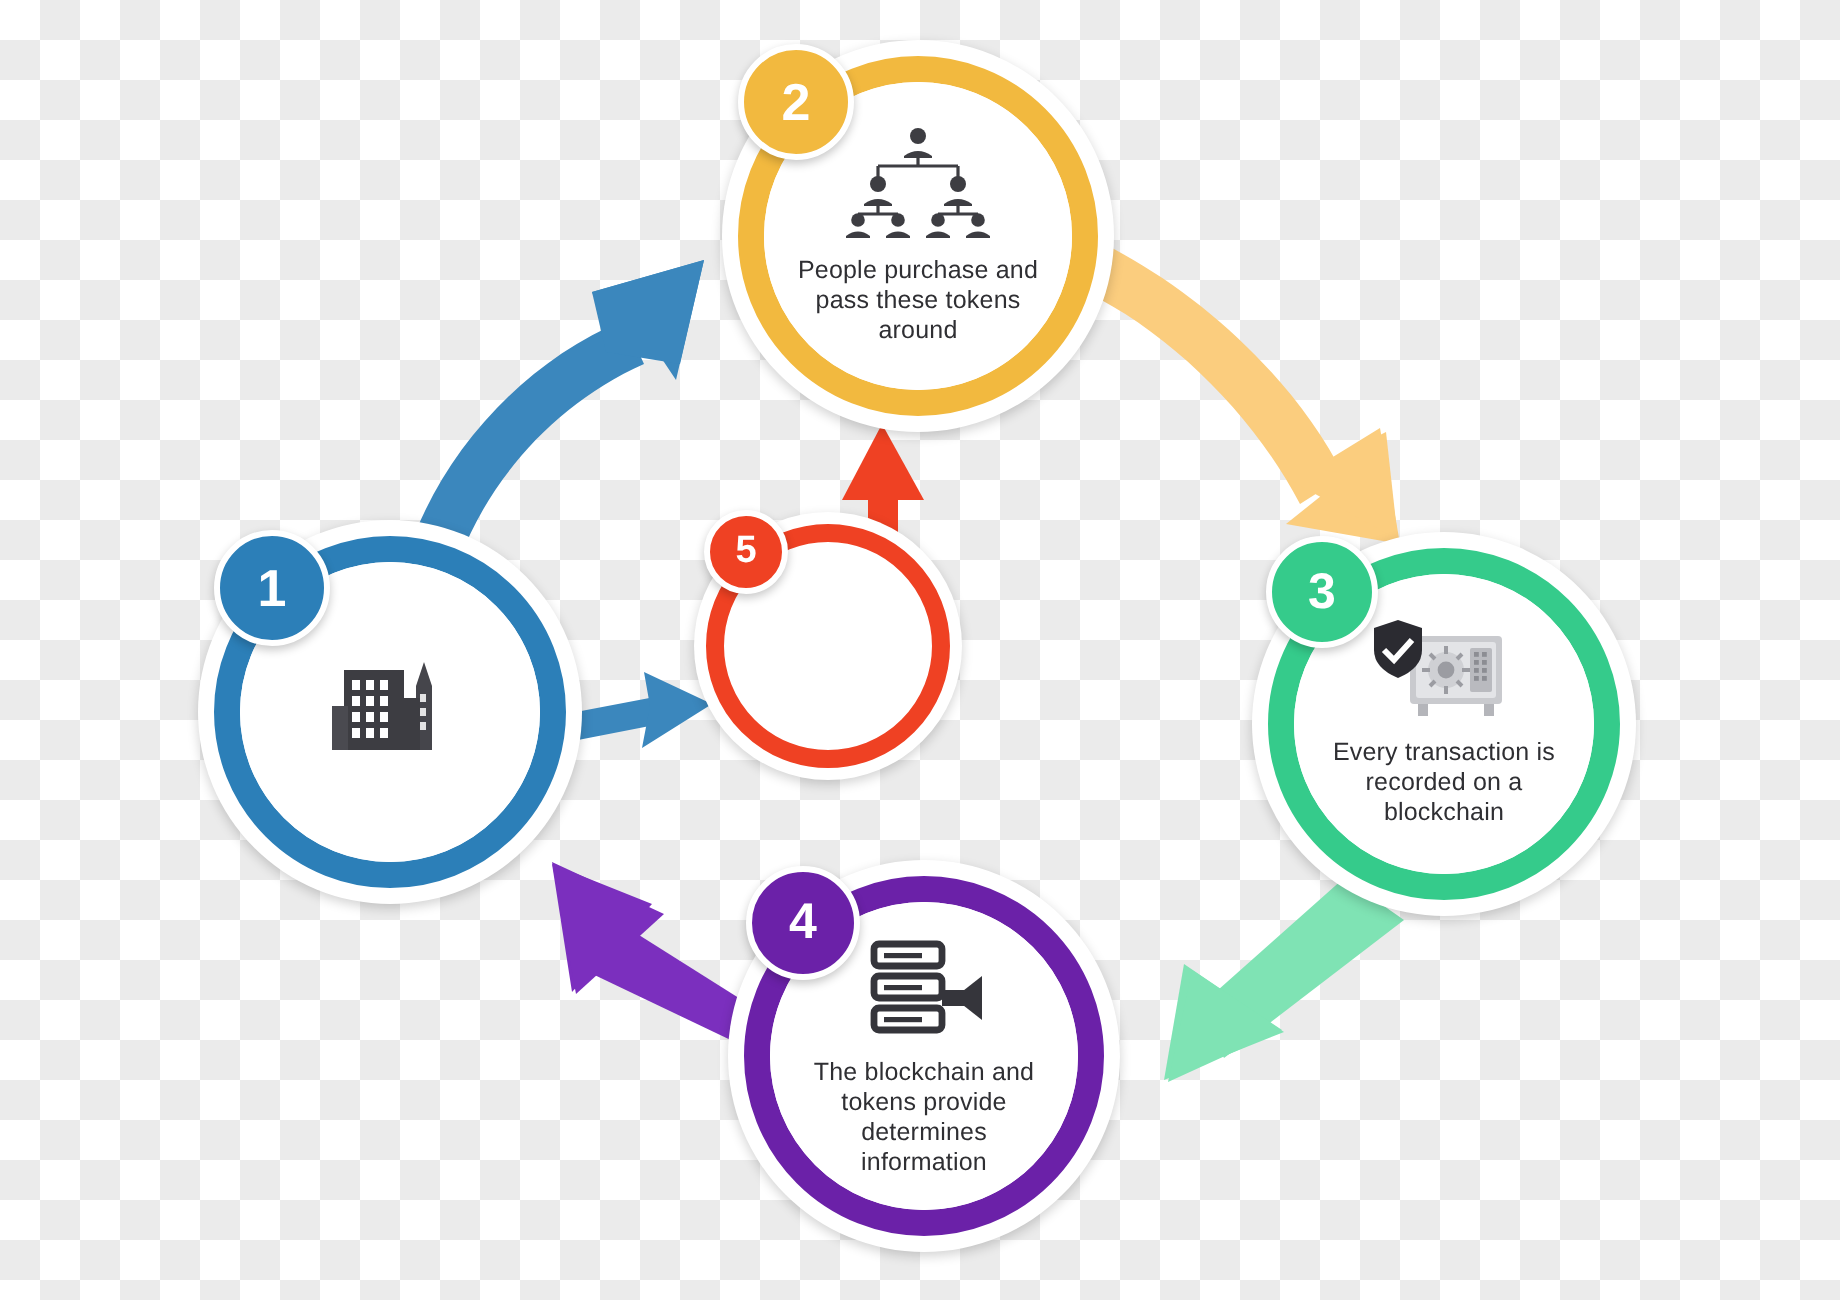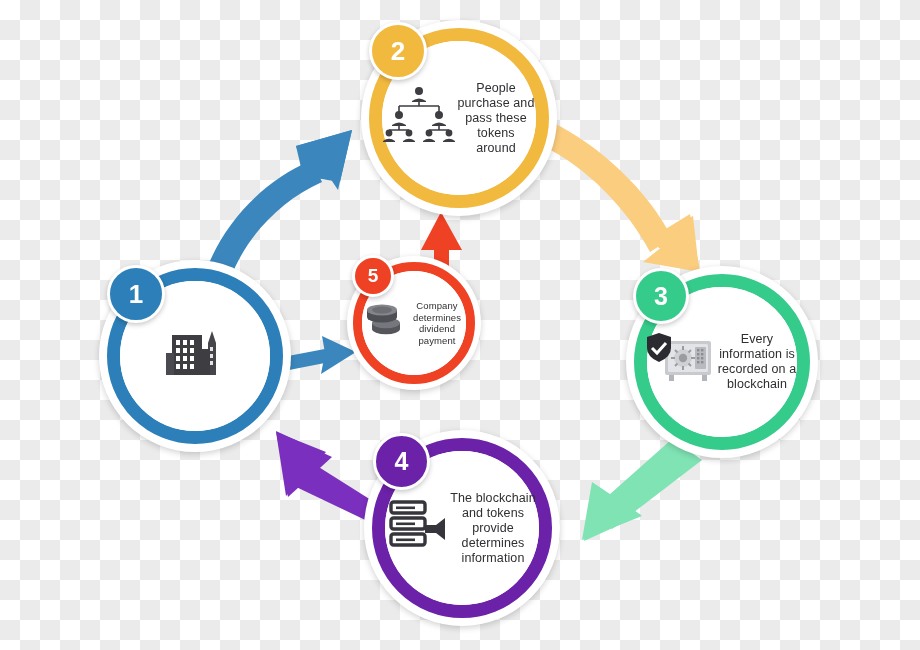--- a/index.html
+++ b/index.html
@@ -12,21 +12,21 @@
       linear-gradient(45deg,#ebebeb 25%,transparent 25%,transparent 75%,#ebebeb 75%,#ebebeb),
       linear-gradient(45deg,#ebebeb 25%,transparent 25%,transparent 75%,#ebebeb 75%,#ebebeb);
     background-size:40px 40px;
     background-position:0 0,20px 20px;
   }
   #stage{position:absolute;left:0;top:0;width:920px;height:650px;}
   #arrow-layer{position:absolute;left:0;top:0;width:920px;height:650px;z-index:1;}
 
   
   .node{position:absolute;border-radius:50%;background:#ffffff;z-index:3;
-        box-sizing:border-box;display:flex;
+        box-sizing:border-box;display:flex;flex-direction:column;
         align-items:center;justify-content:center;}
   .ring{position:absolute;border-radius:50%;box-sizing:border-box;
         background:transparent;z-index:2;}
   .whitehalo{position:absolute;border-radius:50%;background:#fff;z-index:1;
         box-shadow:0 2px 6px rgba(0,0,0,.18);}
   .icon{display:block;margin-bottom:4px;}
   .caption{font-size:12.5px;line-height:15px;color:#2f2f33;text-align:center;
            width:80%;letter-spacing:.1px;}
   .badge{position:absolute;border-radius:50%;display:flex;align-items:center;
          justify-content:center;color:#fff;font-weight:700;z-index:6;
@@ -196,21 +196,21 @@
             <rect x="54" y="20" width="2.4" height="2.4"></rect>
           <rect x="50" y="24" width="2.4" height="2.4"></rect>
             <rect x="54" y="24" width="2.4" height="2.4"></rect>
           <rect x="50" y="28" width="2.4" height="2.4"></rect>
             <rect x="54" y="28" width="2.4" height="2.4"></rect>
         </g>
         <path d="M12,0 L24,4 L24,15 Q24,24 12,29 Q0,24 0,15 L0,4 Z" fill="#2b2b31"></path>
         <polyline points="5,15 10,20 19,10" fill="none" stroke="#ffffff" stroke-width="3"></polyline>
       </svg>
     </span>
-    <div class="caption">Every information is recorded on a blockchain</div>
+    <div class="caption">Every transaction is recorded on a blockchain</div>
   </div>
   <div class="badge" id="badge3">3</div>
 
   <div class="whitehalo" id="node4-halo"></div>
   <div class="ring" id="node4-ring"></div>
   <div class="node" id="node4">
     <span class="icon">
       <svg width="62" height="52" viewBox="0 0 62 52">
         <g fill="none" stroke="#35353b" stroke-width="3.4">
           <rect x="6" y="4" width="34" height="11" rx="2.5"></rect>
@@ -225,30 +225,16 @@
         <path d="M60,20 L60,42 L46,31 Z" fill="#35353b"></path>
         <rect x="40" y="27" width="12" height="8" fill="#35353b"></rect>
       </svg>
     </span>
     <div class="caption">The blockchain and tokens provide determines information</div>
   </div>
   <div class="badge" id="badge4">4</div>
 
   <div class="whitehalo" id="node5-halo"></div>
   <div class="ring" id="node5-ring"></div>
-  <div class="node" id="node5">
-    <span class="icon">
-      <svg width="46" height="36" viewBox="0 0 46 36">
-        <ellipse cx="24" cy="28" rx="14" ry="5.2" fill="#55555c"></ellipse>
-        <rect x="10" y="22" width="28" height="6" fill="#55555c"></rect>
-        <ellipse cx="24" cy="22" rx="14" ry="5.2" fill="#76767d"></ellipse>
-        <ellipse cx="20" cy="16" rx="15" ry="5.6" fill="#4e4e55"></ellipse>
-        <rect x="5" y="9" width="30" height="7" fill="#4e4e55"></rect>
-        <ellipse cx="20" cy="9" rx="15" ry="5.6" fill="#84848b"></ellipse>
-        <ellipse cx="20" cy="9" rx="10" ry="3.4" fill="#6d6d74"></ellipse>
-      </svg>
-    </span>
-    <div class="caption">Company determines dividend payment</div>
-  </div>
   <div class="badge" id="badge5">5</div>
 
   <span class="sr">Blockchain stock token lifecycle</span>
 </div>
 
 </body></html>

